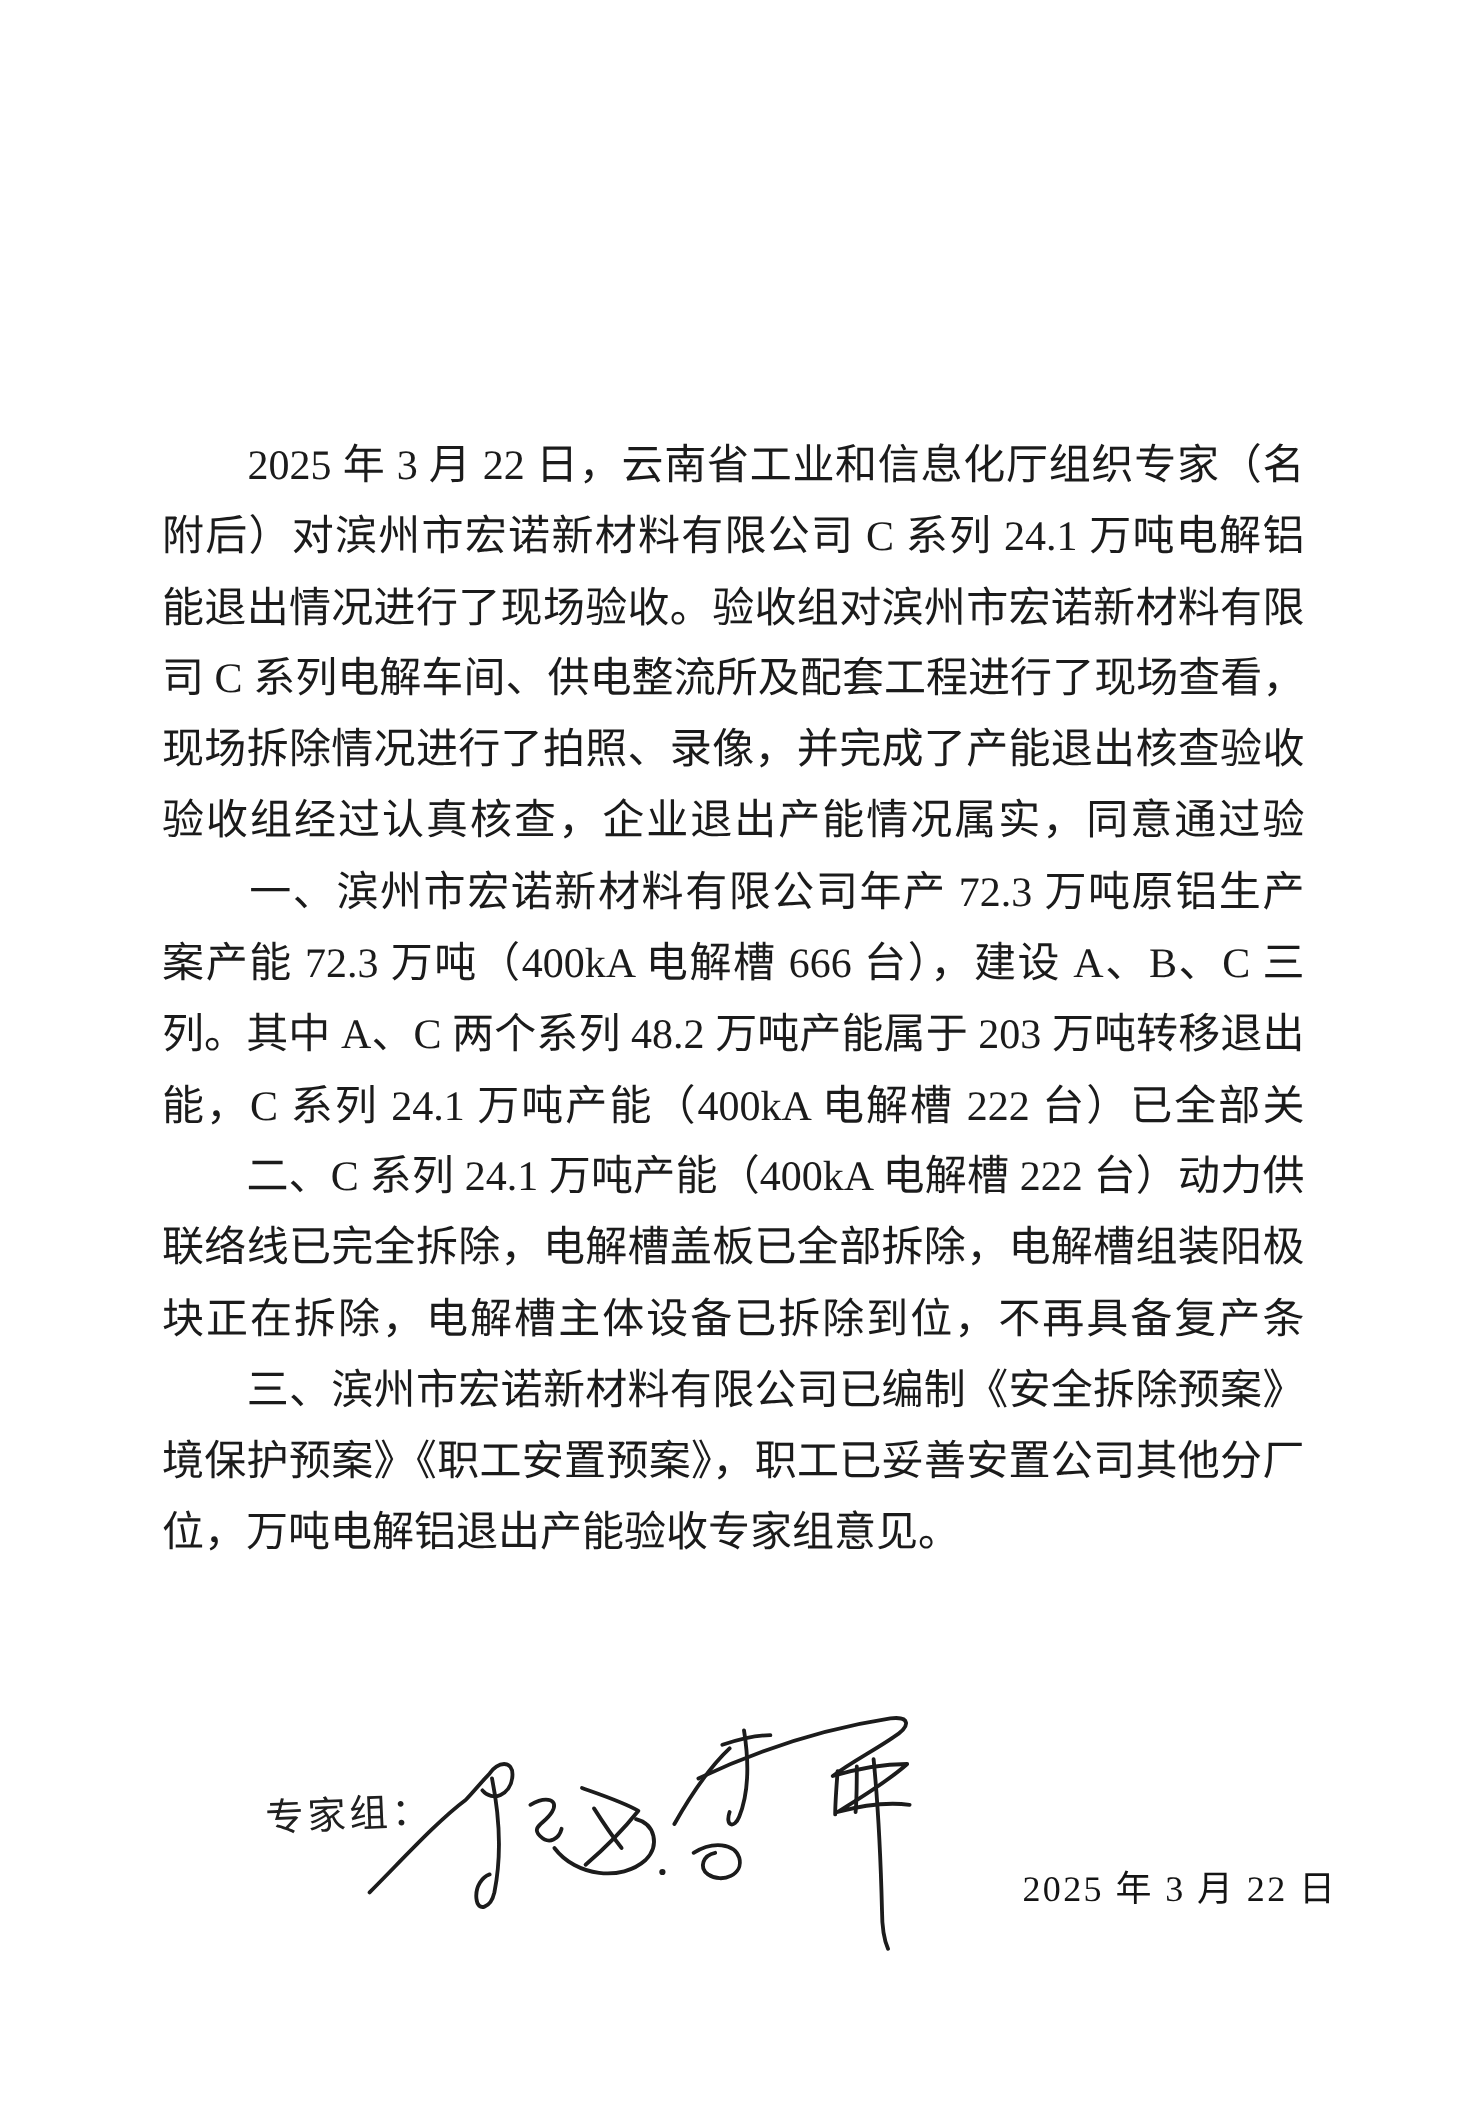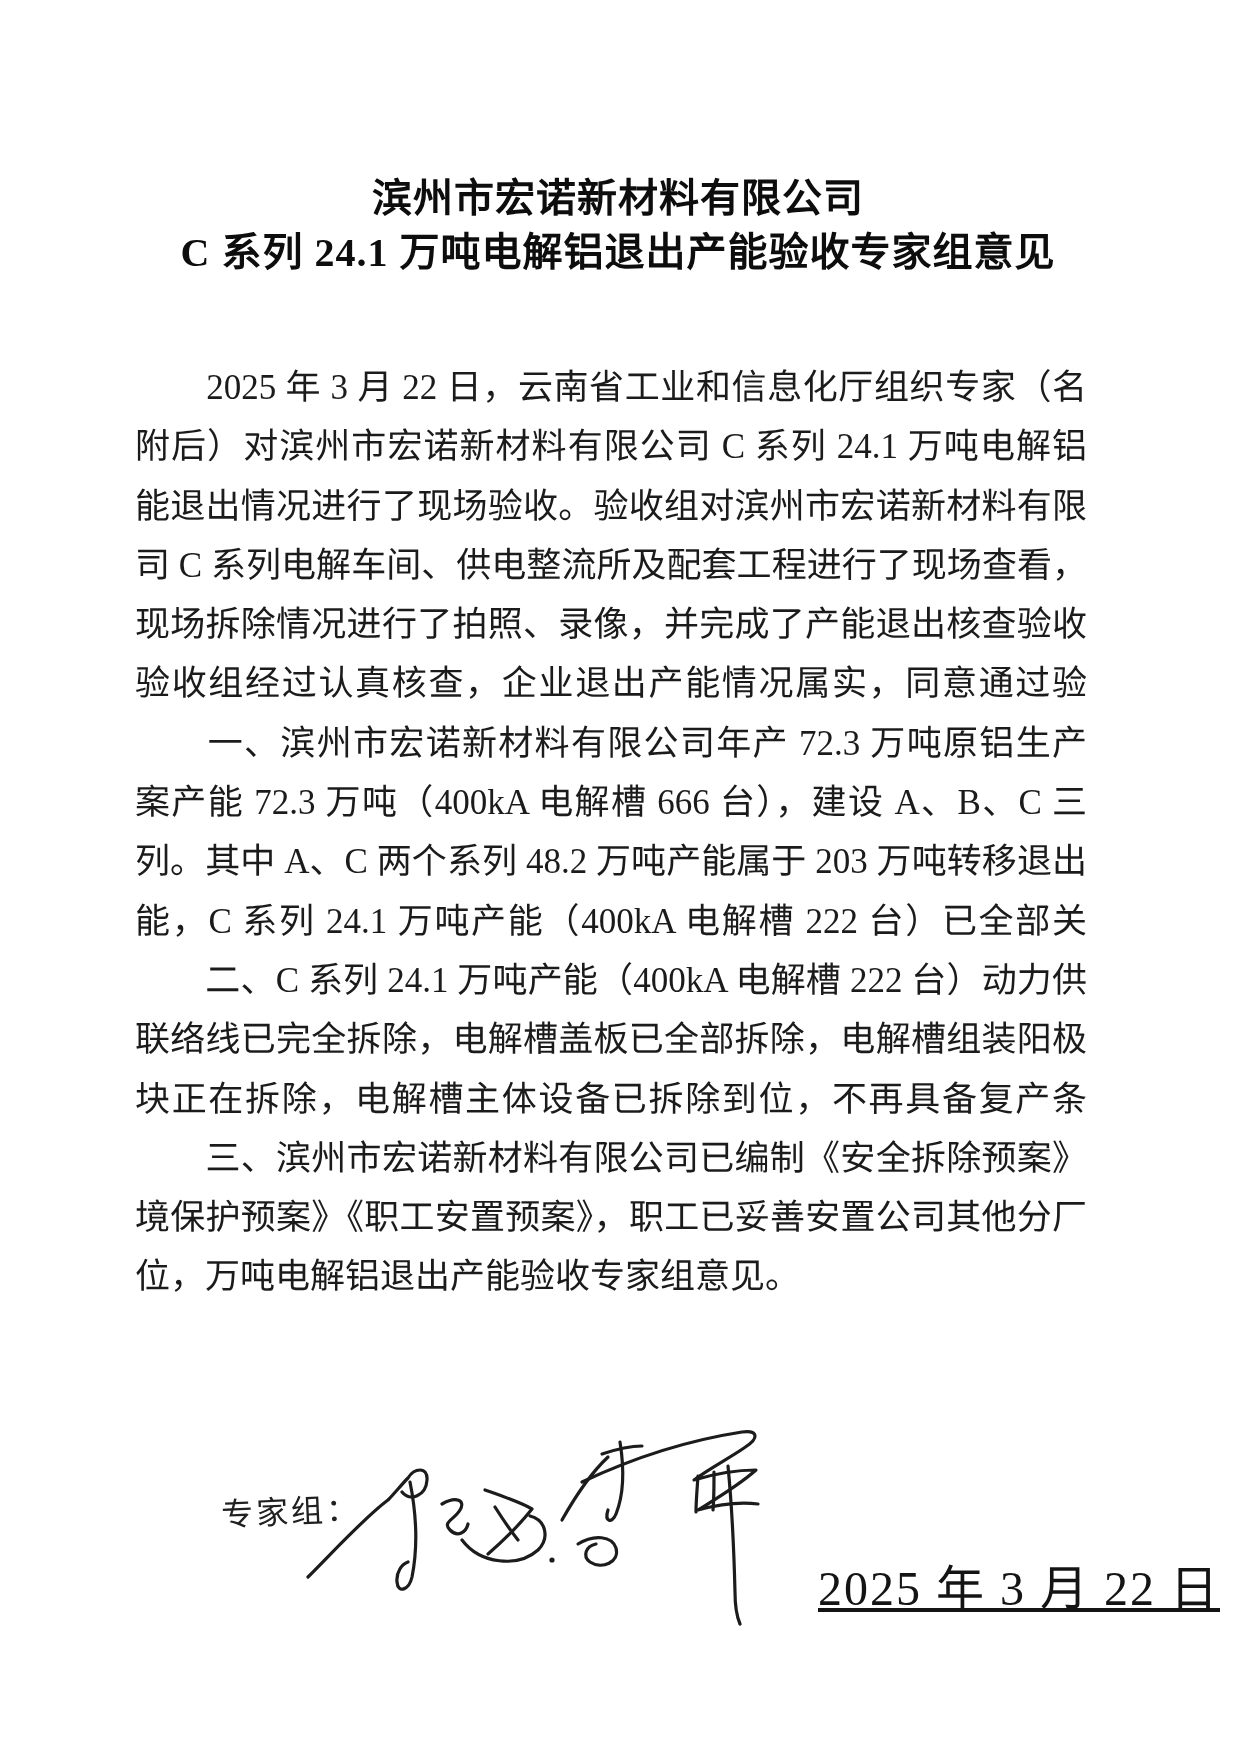--- a/index.html
+++ b/index.html
@@ -72,38 +72,33 @@
   }
   .sig-svg path {
     fill: none;
     stroke: #1c1c1c;
     stroke-width: 3.2;
     stroke-linecap: round;
     stroke-linejoin: round;
   }
   .date-line {
     position: absolute;
-    left: 818px;
+    left: 852px;
     top: 1549px;
-    font-size: 48px;
+    font-size: 30px;
     letter-spacing: 2px;
     white-space: nowrap;
     color: #141414;
-    text-decoration: underline;
   }
 </style>
 </head>
 <body>
 
 <div class="page">
 
-  <div class="title-block">
-    <div class="title-line">滨州市宏诺新材料有限公司</div>
-    <div class="title-line">C 系列 24.1 万吨电解铝退出产能验收专家组意见</div>
-  </div>
 
   <div class="body-block">
     <div class="body-line">　　2025 年 3 月 22 日，云南省工业和信息化厅组织专家（名单</div>
     <div class="body-line">附后）对滨州市宏诺新材料有限公司 C 系列 24.1 万吨电解铝产</div>
     <div class="body-line">能退出情况进行了现场验收。验收组对滨州市宏诺新材料有限公</div>
     <div class="body-line">司 C 系列电解车间、供电整流所及配套工程进行了现场查看，对</div>
     <div class="body-line">现场拆除情况进行了拍照、录像，并完成了产能退出核查验收表。</div>
     <div class="body-line">验收组经过认真核查，企业退出产能情况属实，同意通过验收，</div>
     <div class="body-line">　　一、滨州市宏诺新材料有限公司年产 72.3 万吨原铝生产线</div>
     <div class="body-line">案产能 72.3 万吨（400kA 电解槽 666 台），建设 A、B、C 三个系</div>

